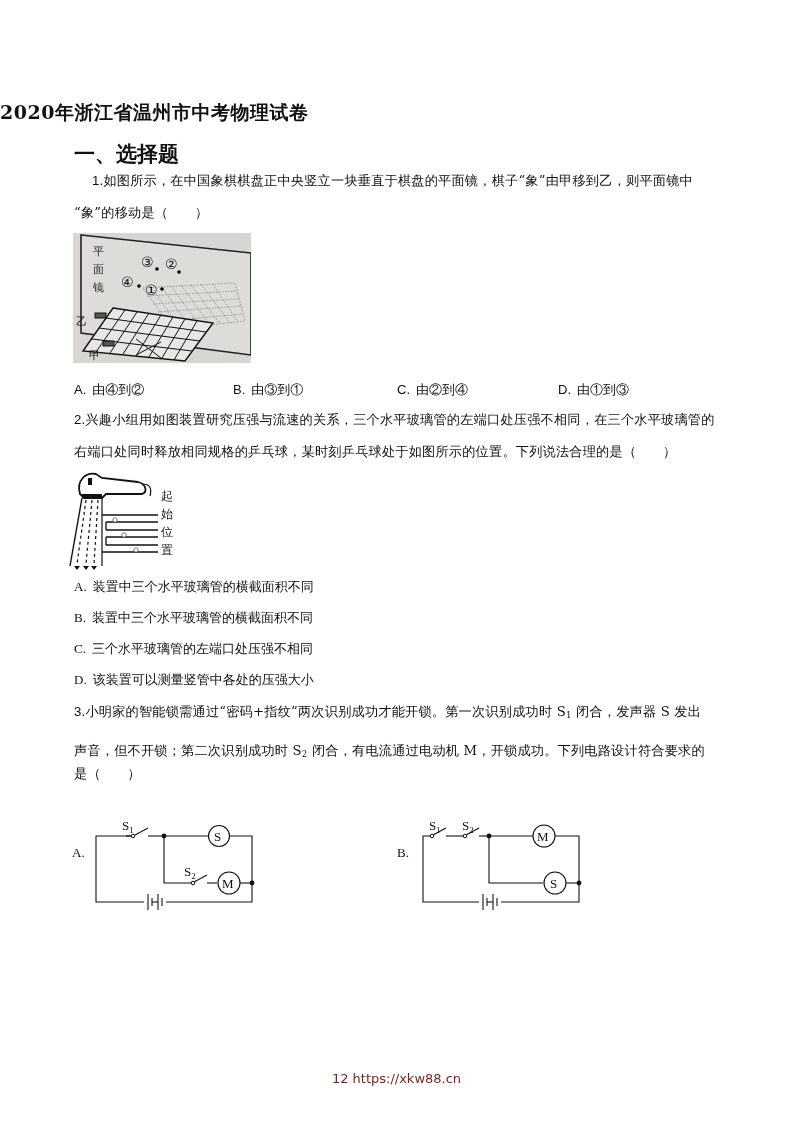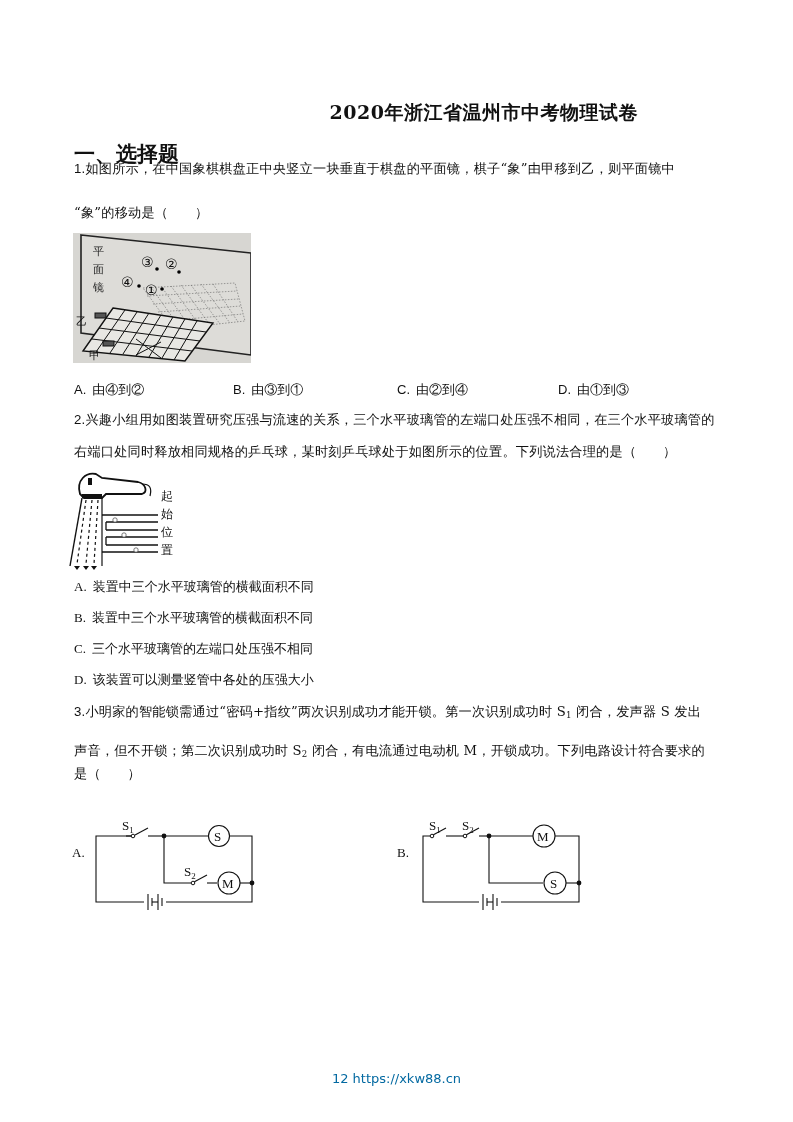--- a/index.html
+++ b/index.html
@@ -1,39 +1,39 @@
 <!DOCTYPE html>
 <html><head>
 <meta charset="utf-8">
 <style>
   html, body { margin: 0; padding: 0; background: #ffffff; }
   body { width: 793px; height: 1122px; position: relative; overflow: hidden;
          font-family: "DejaVu Serif", "Liberation Serif", serif; color: #111; }
   .abs { position: absolute; }
-  .title { left: 0; width: 638px; top: 100px; text-align: right; font-size: 19px; font-weight: bold; letter-spacing: 0.5px; }
+  .title { left: 0; width: 638px; top: 100px; text-align: left; font-size: 19px; font-weight: bold; letter-spacing: 0.5px; }
   .section { left: 74px; top: 140px; font-size: 21px; font-weight: bold; }
   .line { left: 74px; font-size: 13.2px; white-space: nowrap; letter-spacing: 0.2px; }
   .qnum { font-family: "Liberation Sans", sans-serif; }
   .opt { font-size: 13px; white-space: nowrap; }
   .opt .lbl { font-family: "Liberation Sans", sans-serif; margin-right: 6px; }
   .optser .lbl { font-family: "Liberation Serif", serif; margin-right: 6px; }
   .photo { left: 73px; top: 233px; width: 178px; height: 130px; background: #d9d9d6; overflow: hidden; }
   .blower { left: 66px; top: 470px; width: 110px; height: 100px; }
   .circuit-label { font-family: "Liberation Serif", serif; font-size: 13px; }
   .footer { left: 0; width: 793px; top: 1071px; text-align: center; font-family: "DejaVu Sans", sans-serif;
-            font-size: 13px; color: #0369a1; }
+            font-size: 13px; color: #7f1d1d; }
   sub { font-size: 0.65em; vertical-align: -0.25em; }
 </style>
 </head>
 <body>
 
 <div class="abs title">2020年浙江省温州市中考物理试卷</div>
 <div class="abs section">一、选择题</div>
 
-<div class="abs line" style="top:160px;">
+<div class="abs line" style="top:172px;margin-left:18px;">
   <span class="qnum">1.</span><span>如图所示，在中国象棋棋盘正中央竖立一块垂直于棋盘的平面镜，棋子“象”由甲移到乙，则平面镜中</span>
 </div>
 <div class="abs line" style="top:204px;">“象”的移动是（　　）</div>
 
 <div class="abs photo">
   <svg width="178" height="130" viewBox="0 0 178 130">
     <rect x="0" y="0" width="178" height="130" fill="#d7d6d2"></rect>
 
     <polygon points="8,2 178,20 178,122 8,100" fill="#dddcd8" stroke="#222" stroke-width="1.6"></polygon>
 

